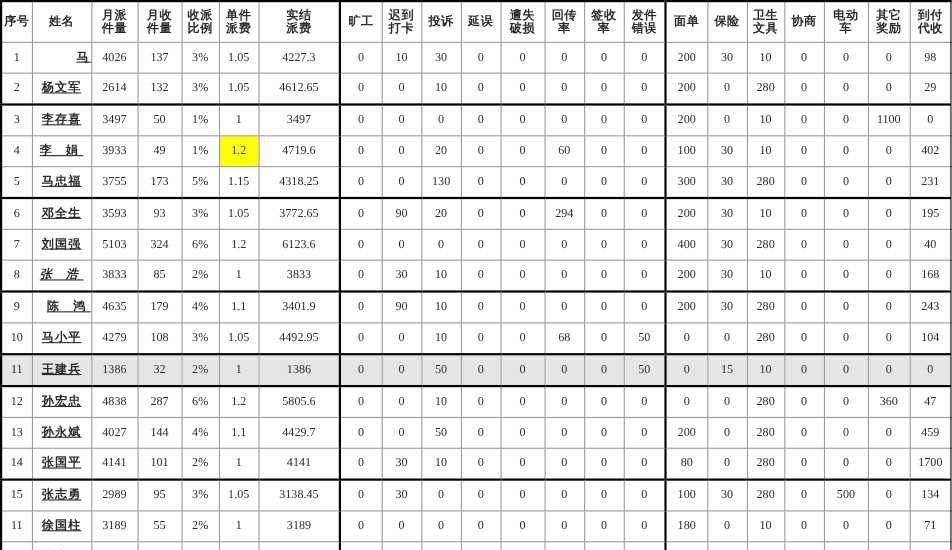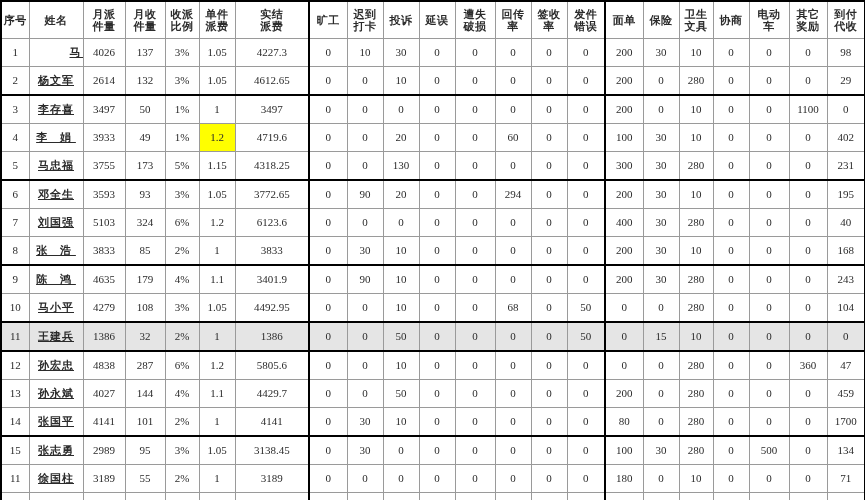--- a/index.html
+++ b/index.html
@@ -354,21 +354,21 @@
           <td class="num-dim vsep-left">400</td>
           <td class="num-dim">30</td>
           <td class="num-dim">280</td>
           <td class="num-dim">0</td>
           <td class="num-dim">0</td>
           <td class="num-dim">0</td>
           <td class="num-dim">40</td>
         </tr>
         <tr>
           <td class="c-idx">8</td>
-          <td class="c-name" style="letter-spacing: 5px;">张  浩</td>
+          <td class="c-name" style="letter-spacing: 5px; font-style: italic;">张  浩</td>
           <td class="num-dim">3833</td>
           <td class="num-dim">85</td>
           <td class="num-dim bold">2%</td>
           <td class="num-dim">1</td>
           <td class="num-dim bold">3833</td>
           <td class="num-dim vsep-left">0</td>
           <td class="num-dim">30</td>
           <td class="num-dim">10</td>
           <td class="num-dim">0</td>
           <td class="num-dim">0</td>
@@ -378,21 +378,21 @@
           <td class="num-dim vsep-left">200</td>
           <td class="num-dim">30</td>
           <td class="num-dim">10</td>
           <td class="num-dim">0</td>
           <td class="num-dim">0</td>
           <td class="num-dim">0</td>
           <td class="num-dim">168</td>
         </tr>
         <tr class="band-top">
           <td class="c-idx">9</td>
-          <td class="c-name" style="letter-spacing: 5px;">陈  鸿</td>
+          <td class="c-name" style="letter-spacing: 5px; text-align: right;">陈  鸿</td>
           <td class="num-dim">4635</td>
           <td class="num-dim">179</td>
           <td class="num-dim bold">4%</td>
           <td class="num-dim">1.1</td>
           <td class="num-dim bold">3401.9</td>
           <td class="num-dim vsep-left">0</td>
           <td class="num-dim">90</td>
           <td class="num-dim">10</td>
           <td class="num-dim">0</td>
           <td class="num-dim">0</td>

